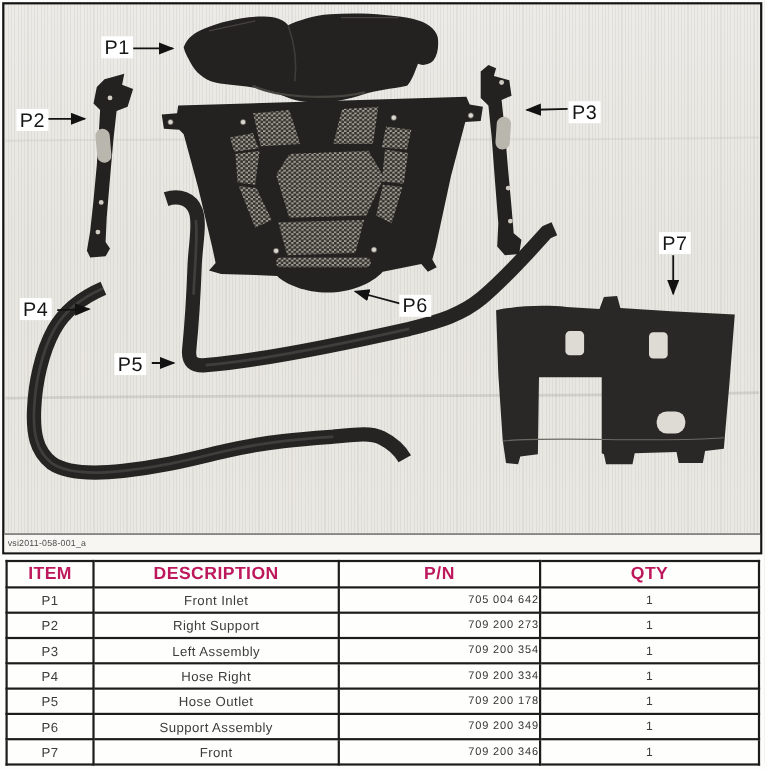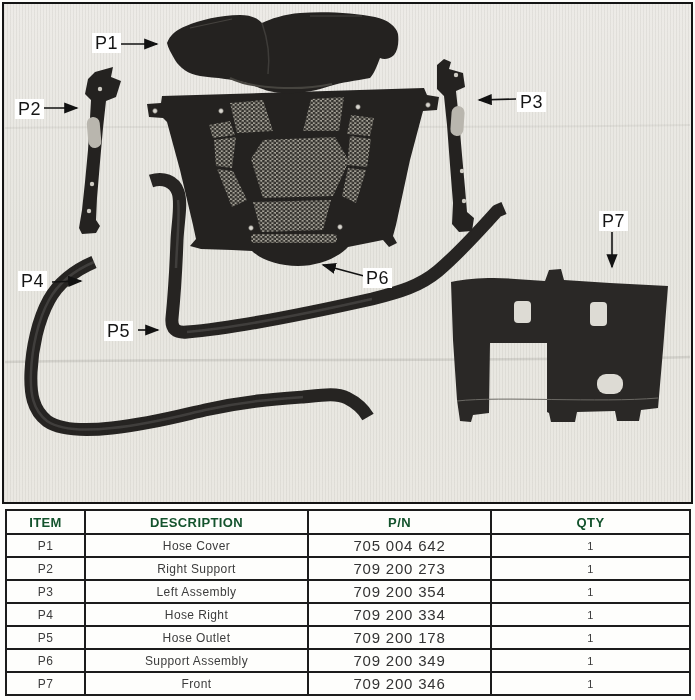--- a/index.html
+++ b/index.html
@@ -38,23 +38,23 @@
   
   table.parts{
     position:absolute;left:5px;top:509px;width:684px;
     border-collapse:collapse;table-layout:fixed;
     background:#fefefc;
   }
   table.parts th,table.parts td{
     border:2px solid #1c1c1c;text-align:center;padding:0;overflow:hidden;
     white-space:nowrap;
   }
-  table.parts th{height:22px;font-size:13px;font-weight:bold;color:#14532d;letter-spacing:0.4px;}
+  table.parts th{height:22px;font-size:16px;font-weight:bold;color:#be185d;letter-spacing:0.4px;}
   table.parts td{height:21px;font-size:12px;color:#3c3c3c;letter-spacing:0.4px;}
-  table.parts td.pn{font-size:15px;letter-spacing:0.8px;color:#333;}
+  table.parts td.pn{font-size:10px;letter-spacing:0.8px;color:#333;text-align:right;}
   table.parts td.qty{font-size:11px;}
   col.c-item{width:79px;} col.c-desc{width:223px;} col.c-pn{width:183px;} col.c-qty{width:199px;}
 </style>
 </head>
 <body>
 
 <div class="diagram-frame">
   <div class="photo">
     <svg viewBox="0 0 687 482" preserveAspectRatio="none">
       <defs>
@@ -150,41 +150,42 @@
   </div>
 
   <div class="callout cl-p1">P1</div>
   <div class="callout cl-p2">P2</div>
   <div class="callout cl-p3">P3</div>
   <div class="callout cl-p4">P4</div>
   <div class="callout cl-p5">P5</div>
   <div class="callout cl-p6">P6</div>
   <div class="callout cl-p7">P7</div>
 
+  <div class="code-strip">vsi2011-058-001_a</div>
 </div>
 
 <table class="parts">
   <colgroup>
     <col class="c-item">
       <col class="c-desc">
       <col class="c-pn">
       <col class="c-qty">
   </colgroup>
   <thead>
     <tr>
       <th>ITEM</th>
       <th>DESCRIPTION</th>
       <th>P/N</th>
       <th>QTY</th>
     </tr>
   </thead>
   <tbody>
     <tr>
       <td>P1</td>
-      <td>Hose Cover</td>
+      <td>Front Inlet</td>
       <td class="pn">705 004 642</td>
       <td class="qty">1</td>
     </tr>
     <tr>
       <td>P2</td>
       <td>Right Support</td>
       <td class="pn">709 200 273</td>
       <td class="qty">1</td>
     </tr>
     <tr>

